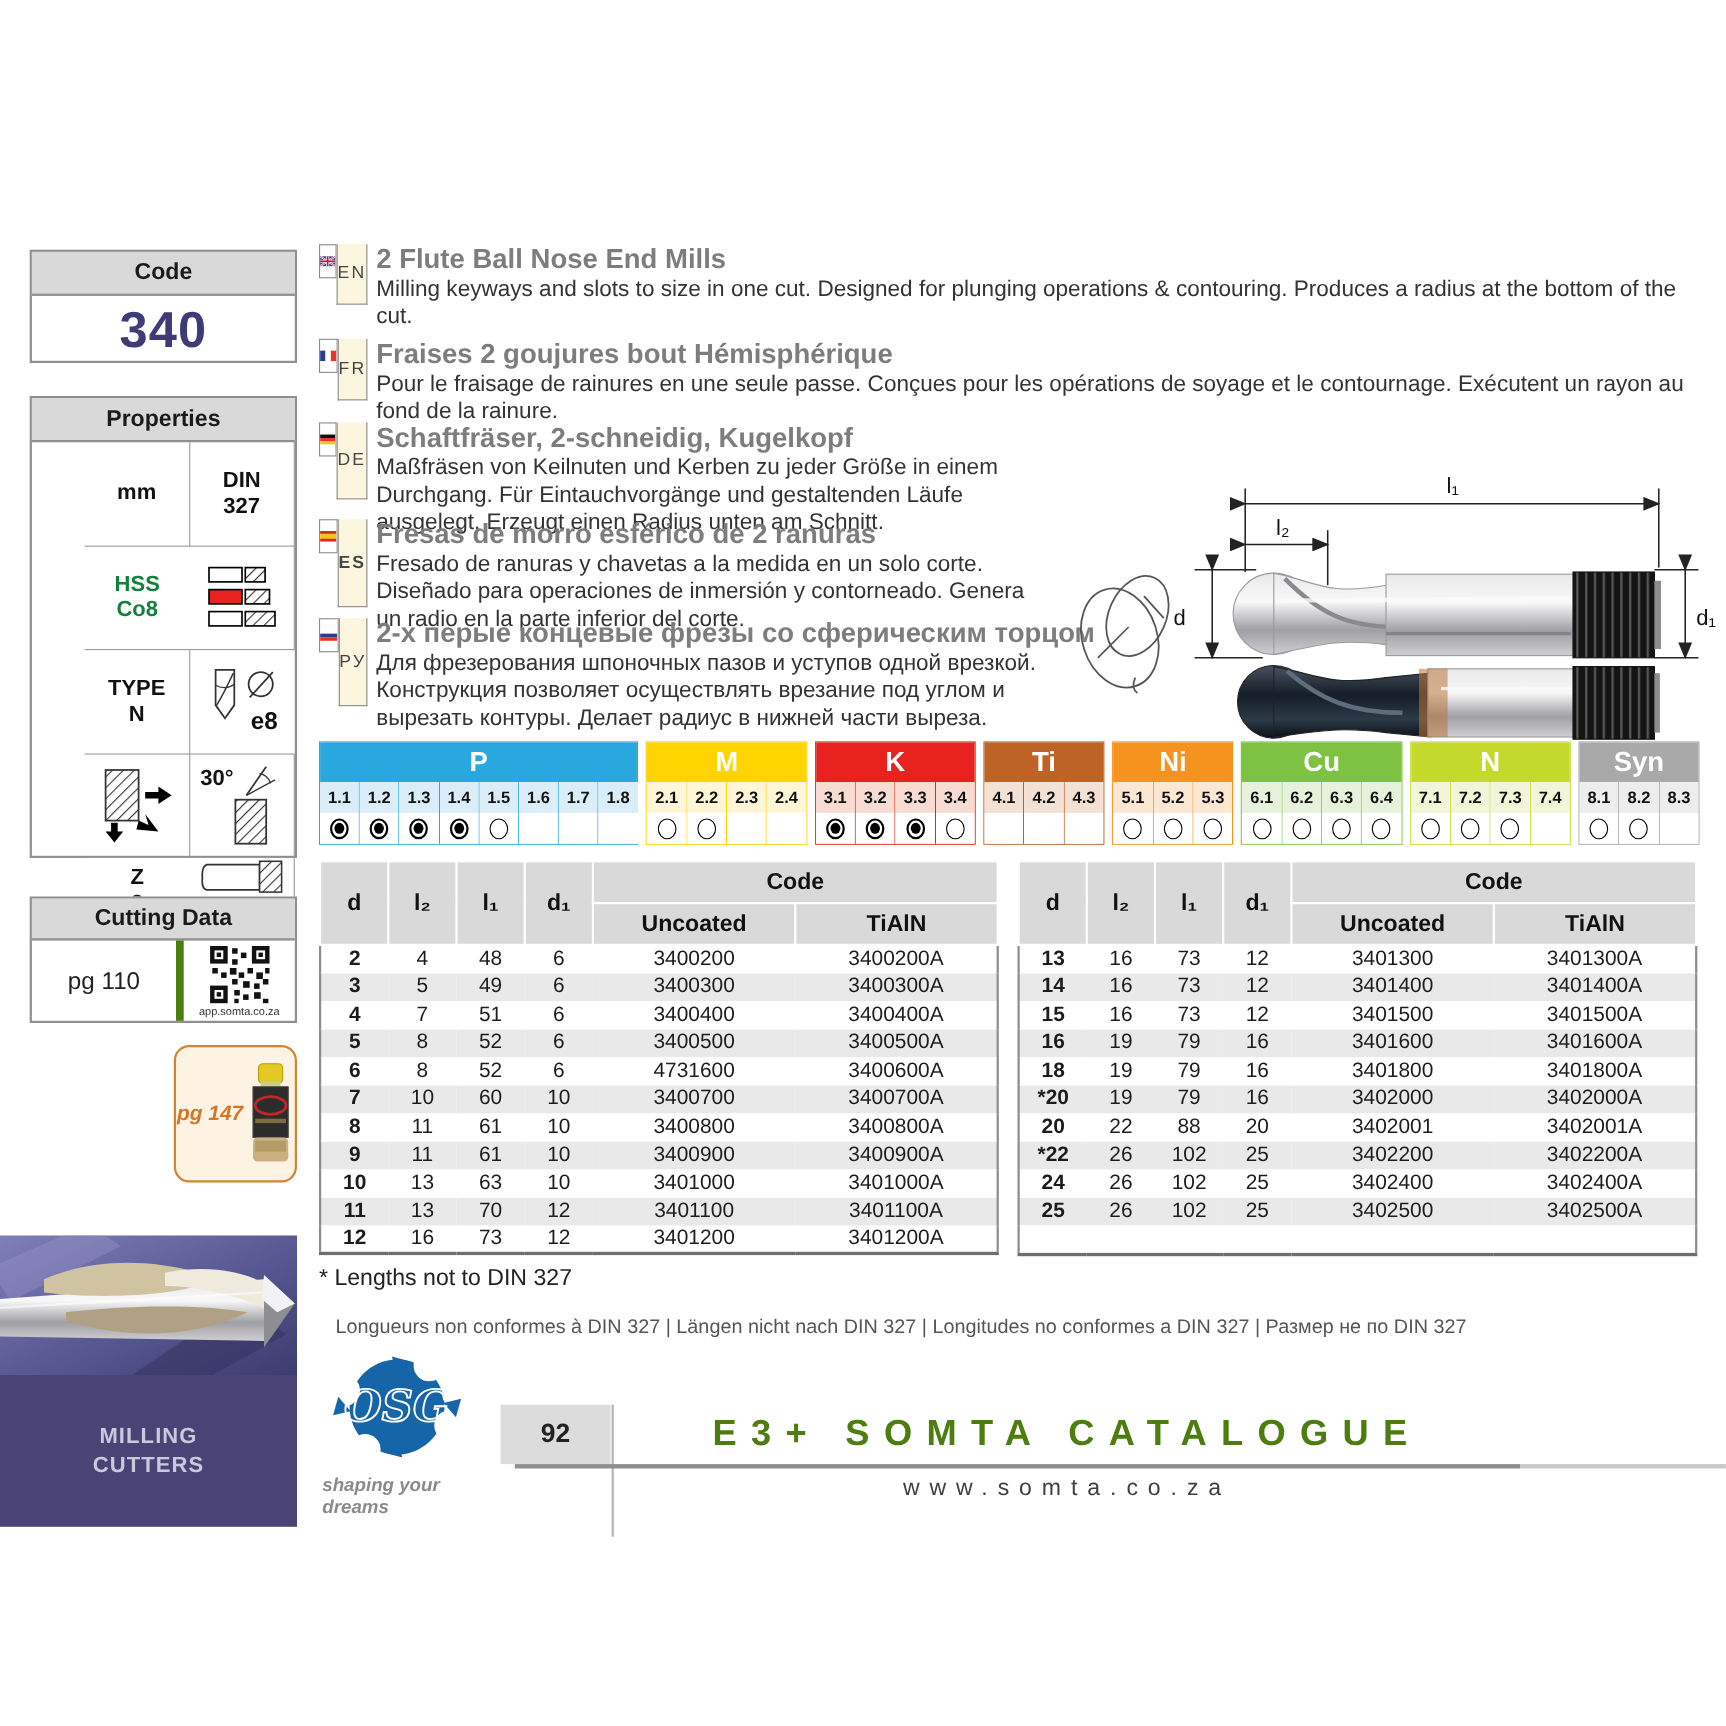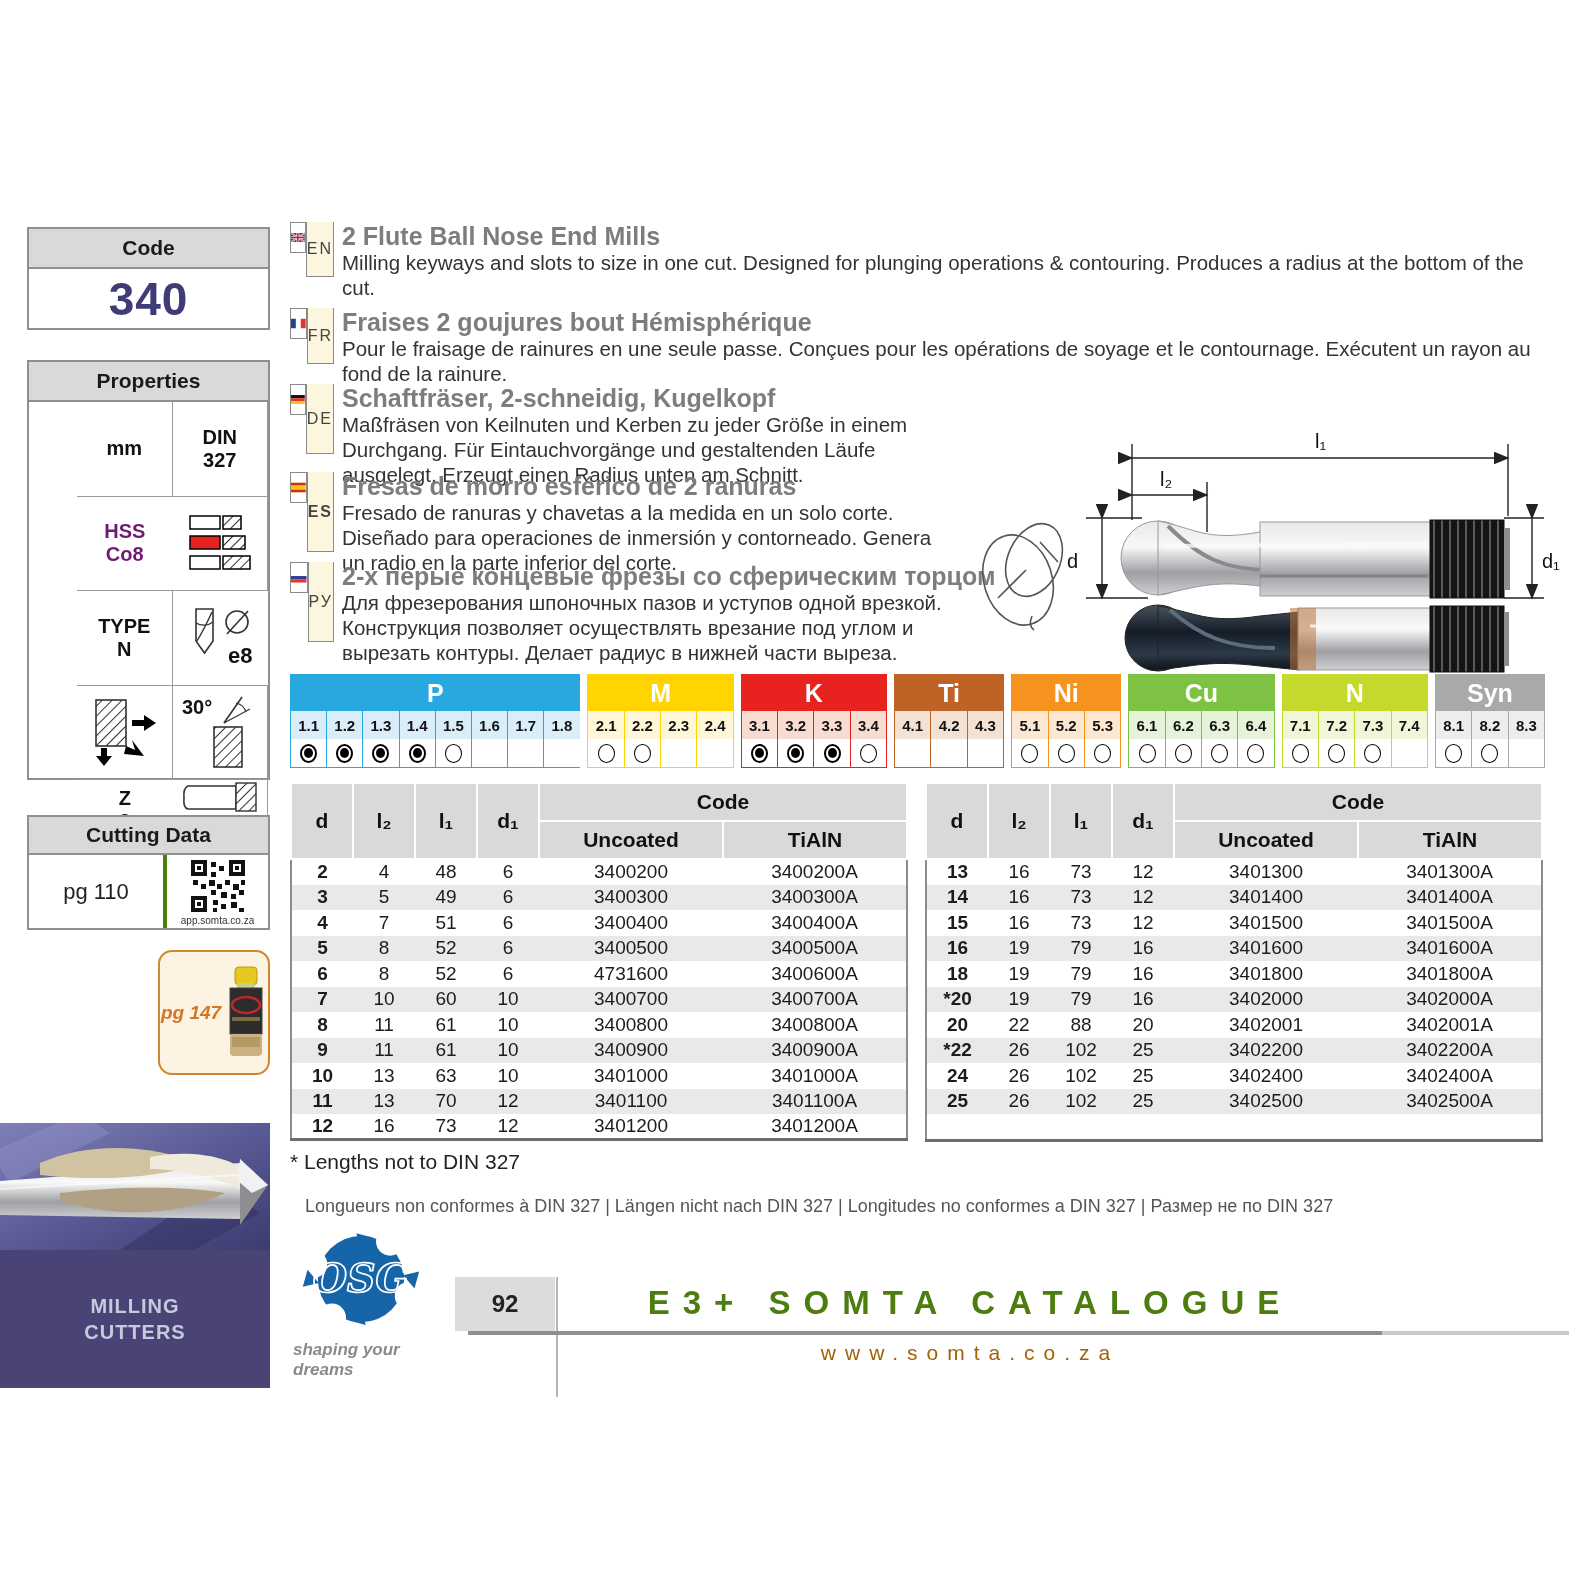--- a/index.html
+++ b/index.html
@@ -13,29 +13,29 @@
 
   #code-box { left:27px; top:227px; width:243px; height:103px; }
   #code-box .panel-head { height:40px; }
   #code-value { height:59px; display:flex; align-items:center; justify-content:center; font-size:46px; font-weight:bold; color:#3e3b76; letter-spacing:1px; }
 
   #props-box { left:27px; top:360px; width:243px; height:420px; }
   #props-box .panel-head { height:40px; }
   .props-grid { display:grid; grid-template-columns:1fr 1fr; grid-template-rows:repeat(4, 94.5px);margin-left:48px; }
   .pcell { border-right:1px solid #9a9a9a; border-bottom:1px solid #9a9a9a; display:flex; flex-direction:column; align-items:center; justify-content:center; text-align:center; font-weight:bold; font-size:20px; line-height:23px; white-space:pre-line; color:#111; }
   .pcell:nth-child(3n) { border-right:none; }
-  .pcell.red { color:#701a75; }
+  .pcell.red { color:#15803d; }
   .pcell .small-cap { font-size:15px; font-weight:normal; letter-spacing:0.5px; }
   .pcell .divider { width:70%; border-top:1px solid #555; margin:6px 0; }
   .pcell .tialn { color:#e31e24; font-size:20px; font-weight:bold; }
 
   #cutting-box { left:27px; top:815px; width:243px; height:115px; }
   #cutting-box .panel-head { height:38px; }
   .cut-body { display:flex; height:73px; }
-  .cut-page { width:138px; border-right:4px solid #4d7c0f; display:flex; align-items:center; justify-content:center; font-size:22px; color:#222; }
+  .cut-page { width:138px; border-right:7px solid #4d7c0f; display:flex; align-items:center; justify-content:center; font-size:22px; color:#222; }
   .cut-qr { flex:1; display:flex; flex-direction:column; align-items:center; justify-content:center; }
   .cut-qr .caption { font-size:10px; color:#333; margin-top:1px; }
 
   #pg147-box { position:absolute; left:158px; top:950px; width:112px; height:125px; border:2px solid #d2852f; border-radius:14px; background:#fcf3e2; display:flex; align-items:center; justify-content:center; gap:4px; }
   #pg147-box .pgref { font-style:italic; font-weight:bold; color:#d2762a; font-size:19px; }
 
   #cutter-photo { position:absolute; left:0; top:1123px; width:270px; height:127px; }
   #category-box { position:absolute; left:0; top:1250px; width:270px; height:138px; background:#4a4376; display:flex; align-items:center; justify-content:center; text-align:center; color:#c9c9dd; font-weight:bold; font-size:20px; letter-spacing:1px; white-space:pre-line; line-height:26px; }
 
   
@@ -95,21 +95,21 @@
   #footnote .fn1 { font-size:21px; color:#222; }
   #footnote .fn2 { font-size:18px; color:#555; margin-left:15px; margin-top:22px; }
 
   
   #osg-logo { position:absolute; left:300px; top:1230px; width:122px; height:102px; }
   #tagline { position:absolute; left:293px; top:1340px; width:170px; font-size:17px; font-weight:bold; font-style:italic; color:#8a8a8a; }
   #page-num { position:absolute; left:455px; top:1277px; width:100px; height:54px; background:#dcdcdc; display:flex; align-items:center; justify-content:center; font-size:24px; font-weight:bold; color:#222; }
   #footer-vline { position:absolute; left:556px; top:1277px; width:2px; height:120px; background:#b5b5b5; }
   #catalogue-title { position:absolute; left:560px; top:1284px; width:820px; text-align:center; font-size:33px; font-weight:bold; letter-spacing:13px; color:#4d7c0f; white-space:nowrap; }
   #footer-hline { position:absolute; left:468px; top:1331px; width:1101px; height:4px; background:linear-gradient(to right, #8f8f8f 0%, #8f8f8f 83%, #c9c9c9 83%, #c9c9c9 100%); }
-  #website { position:absolute; left:560px; top:1341px; width:820px; text-align:center; font-size:21px; letter-spacing:9px; color:#a16207; }
+  #website { position:absolute; left:560px; top:1341px; width:820px; text-align:center; font-size:21px; letter-spacing:9px; color:#404040; }
 </style>
 </head>
 <body>
 
 <svg width="0" height="0" style="position:absolute" aria-hidden="true">
   <defs>
     <pattern id="hatch" width="7" height="7" patternUnits="userSpaceOnUse" patternTransform="rotate(45)">
       <rect width="7" height="7" fill="#fff"></rect>
         <line x1="0" y1="0" x2="0" y2="7" stroke="#333" stroke-width="2"></line>
     </pattern>

